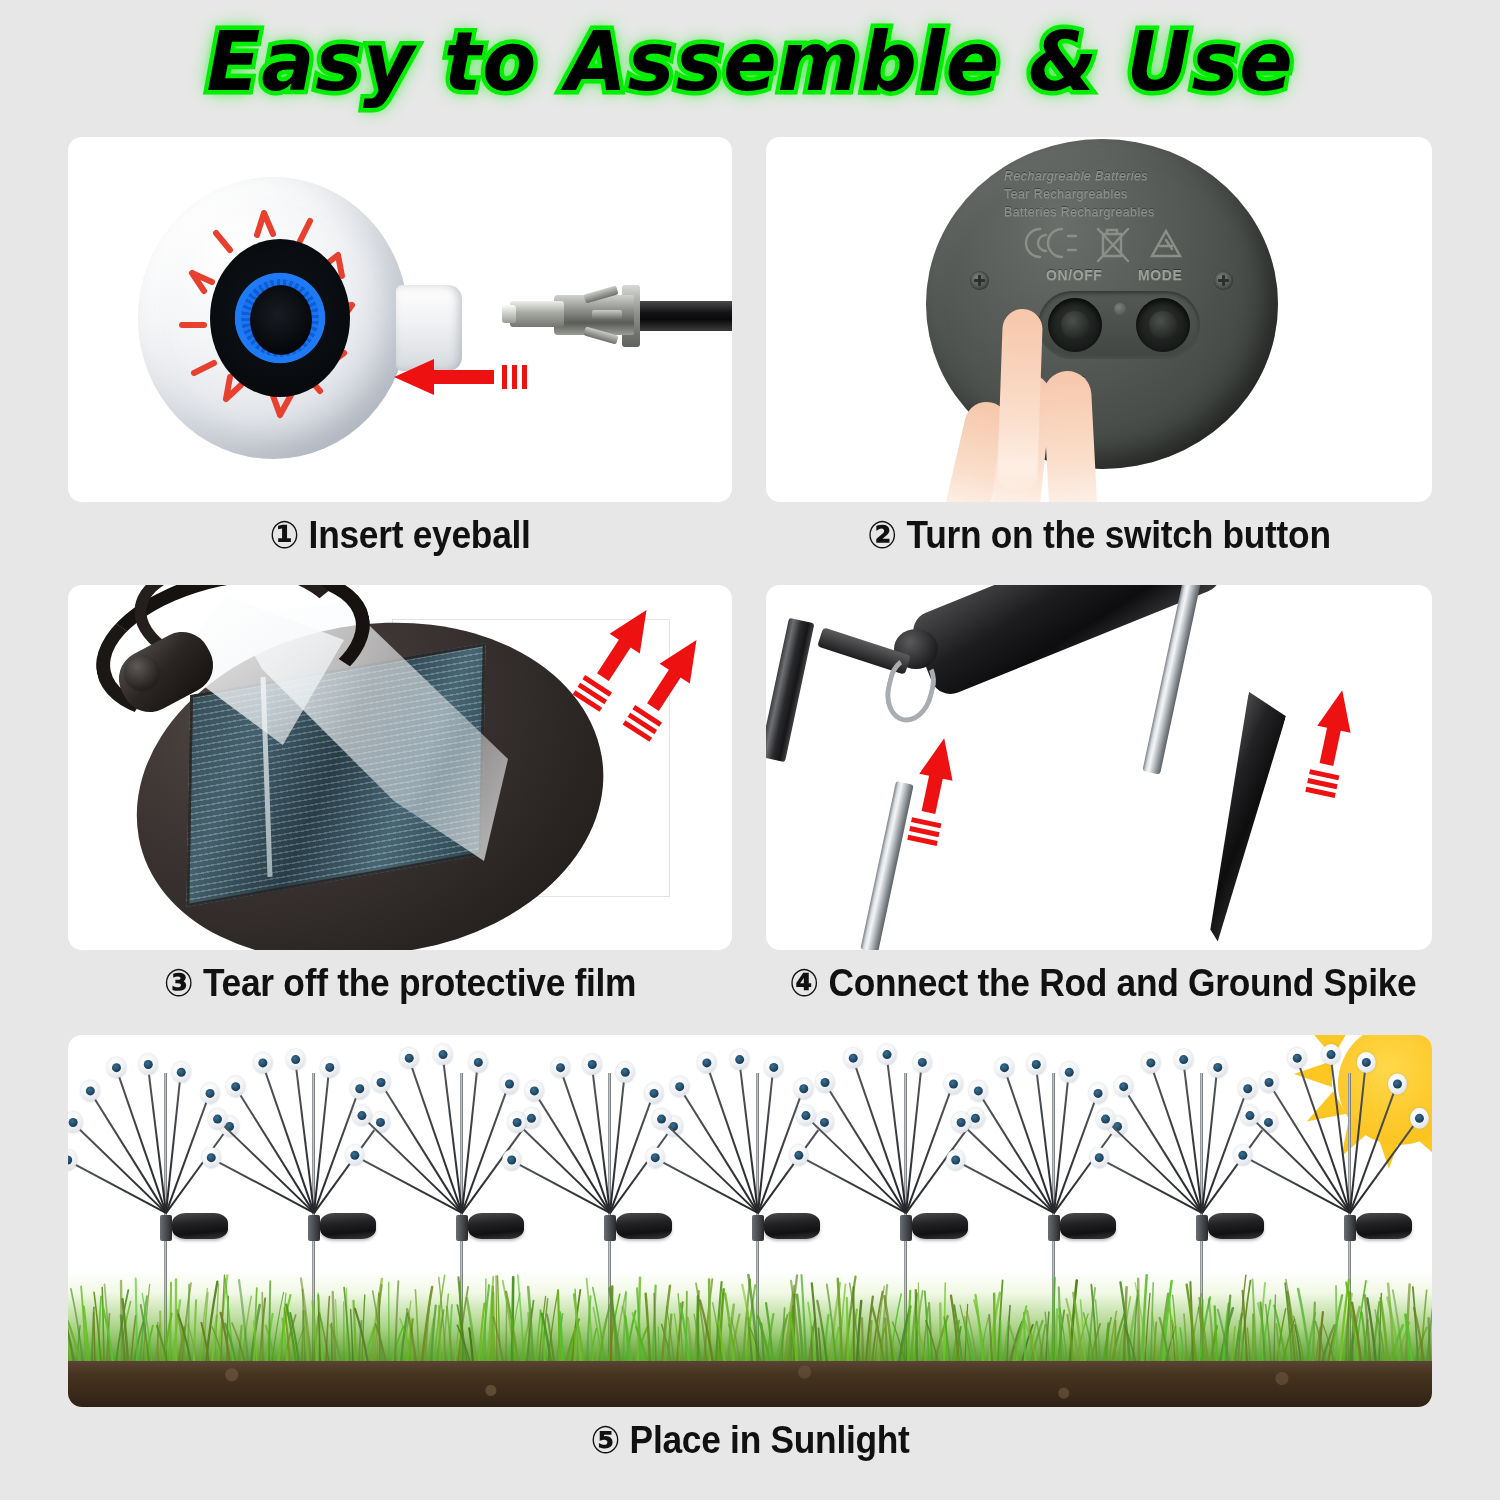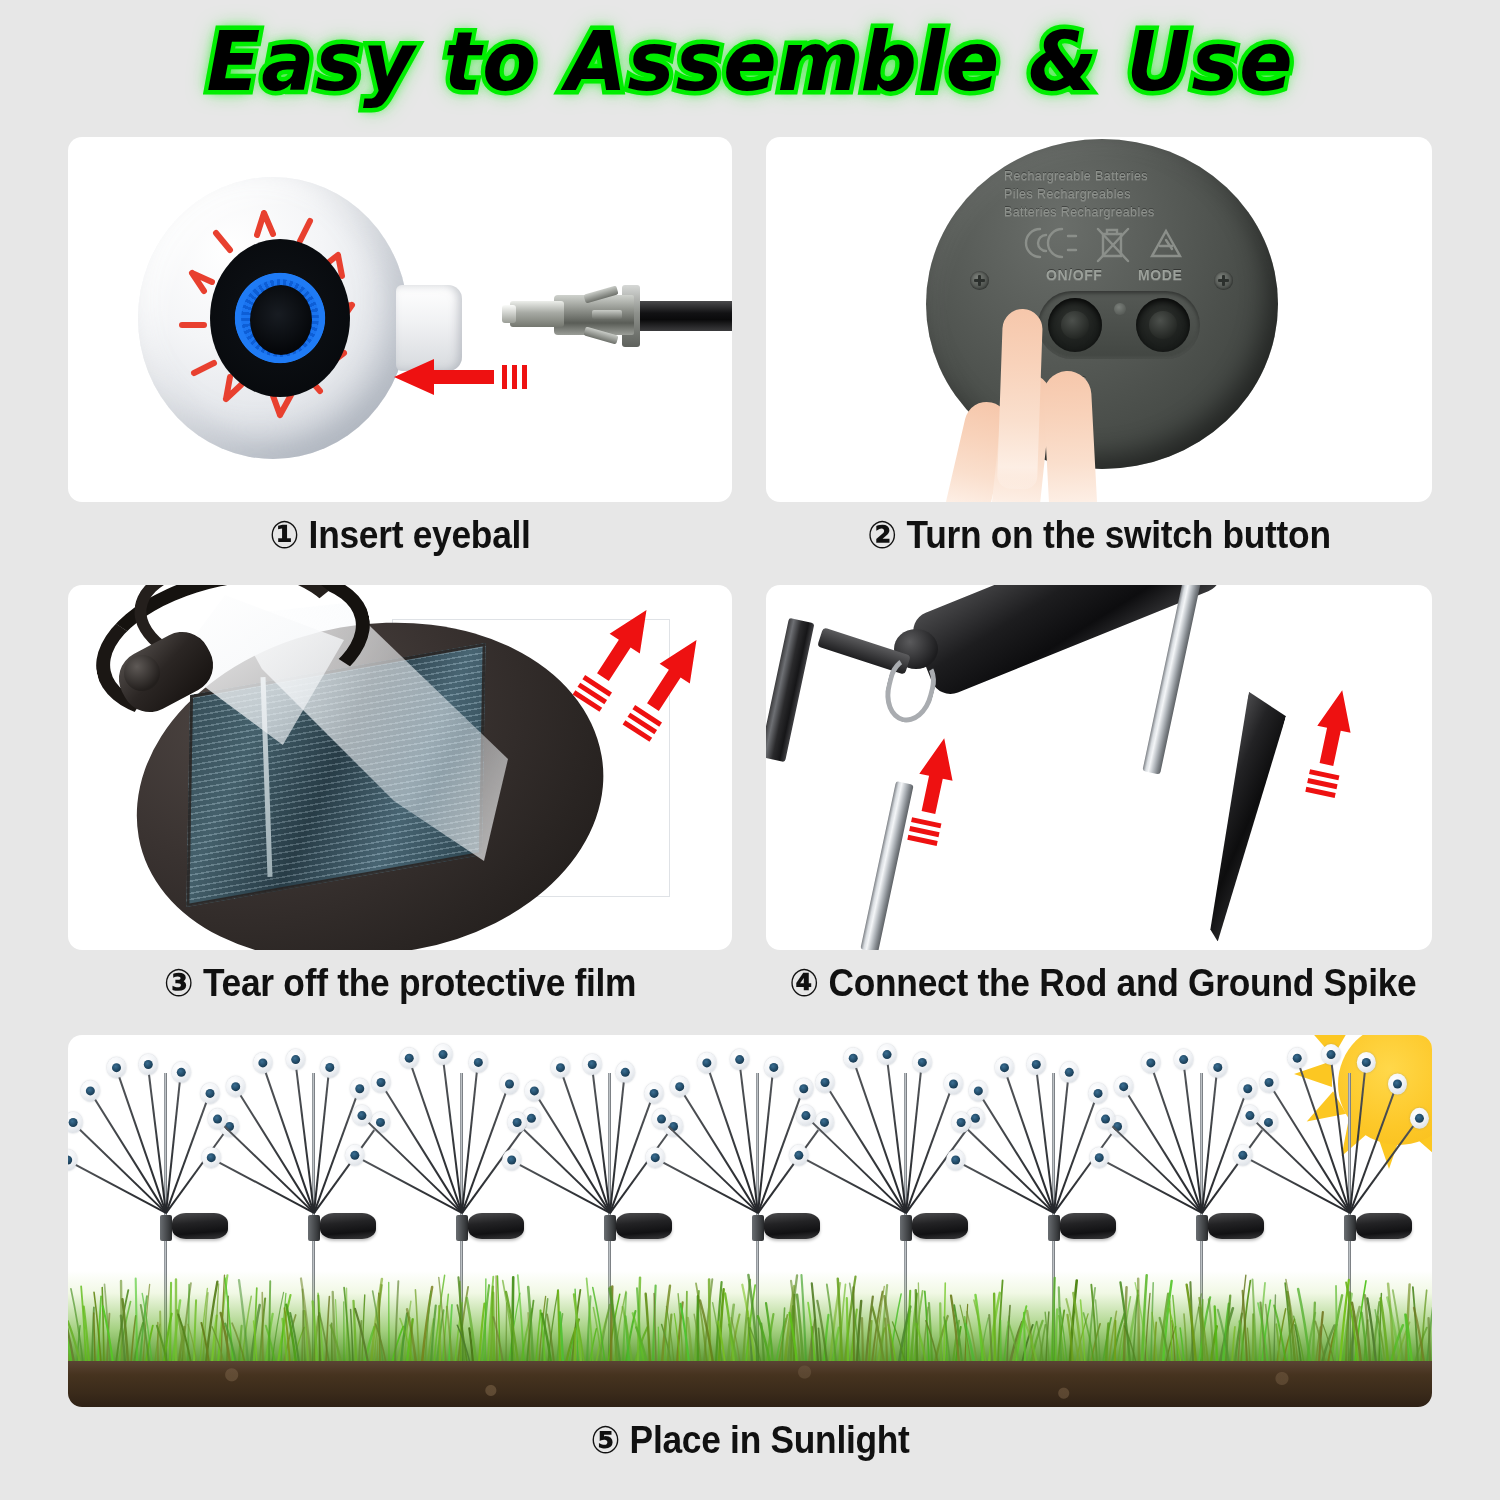--- a/index.html
+++ b/index.html
@@ -397,22 +397,22 @@
         <rect x="112" y="10" width="5" height="24" fill="#ee1111"></rect>
         <rect x="122" y="10" width="5" height="24" fill="#ee1111"></rect>
         <rect x="132" y="10" width="5" height="24" fill="#ee1111"></rect>
       </svg>
     </div>
   </div>
   <div class="caption" id="cap1">① Insert eyeball</div>
 
   <div class="card" id="card2">
     <div class="disc">
-      <div class="emboss" style="left:78px;top:30px;">Rechargreable  Batteries</div>
-      <div class="emboss" style="left:78px;top:48px;">Piles  Rechargreables</div>
+      <div class="emboss" style="left:78px;top:30px;font-style:italic;">Rechargreable  Batteries</div>
+      <div class="emboss" style="left:78px;top:48px;">Tear  Rechargreables</div>
       <div class="emboss" style="left:78px;top:66px;">Batteries  Rechargreables</div>
 
       <div class="sym-row">
         <svg width="190" height="40" viewBox="0 0 190 40">
           <g fill="none" stroke="#8b8f8a" stroke-width="2.4" stroke-linecap="round">
             <path d="M18 6 a14 14 0 1 0 0 28"></path>
             <path d="M24 12 a8 8 0 1 0 0 16"></path>
             <path d="M40 6 a14 14 0 1 0 0 28"></path>
             <path d="M46 13 h8 M46 27 h8"></path>
             <g transform="translate(74,4)">

